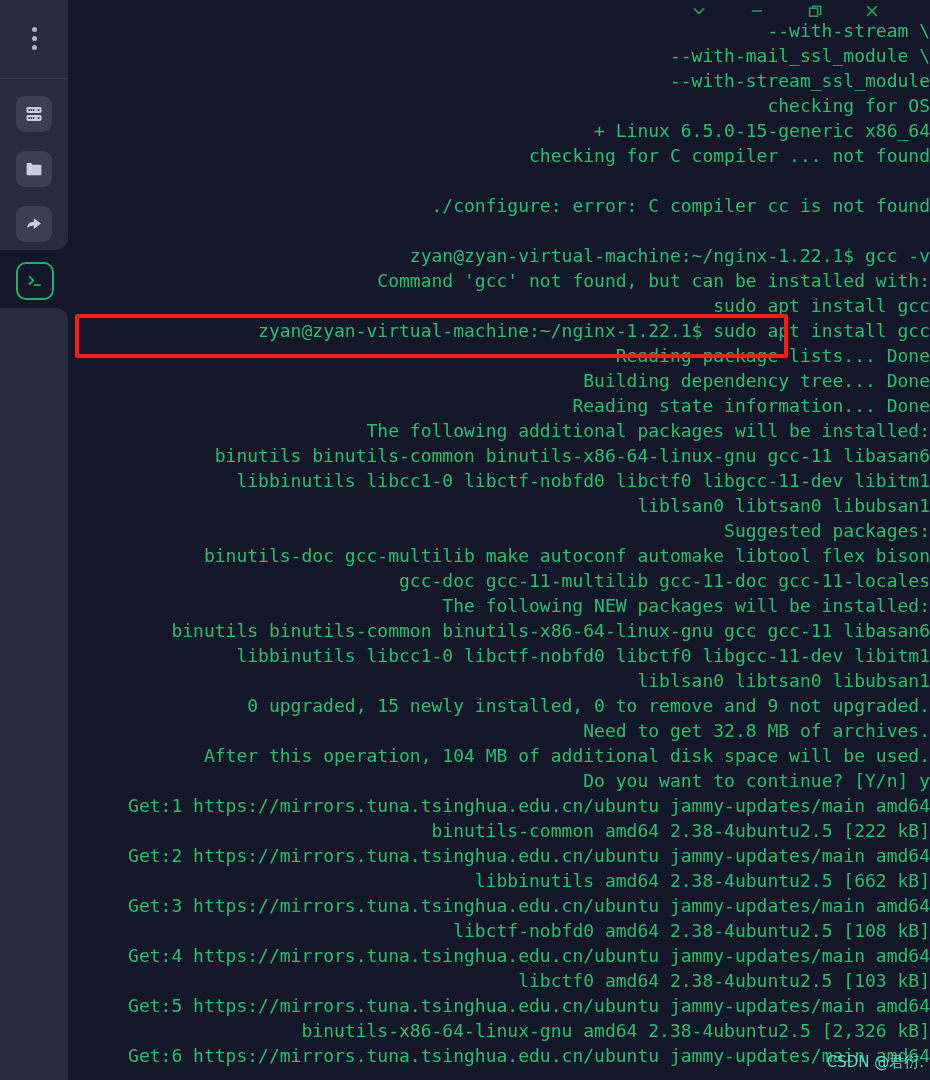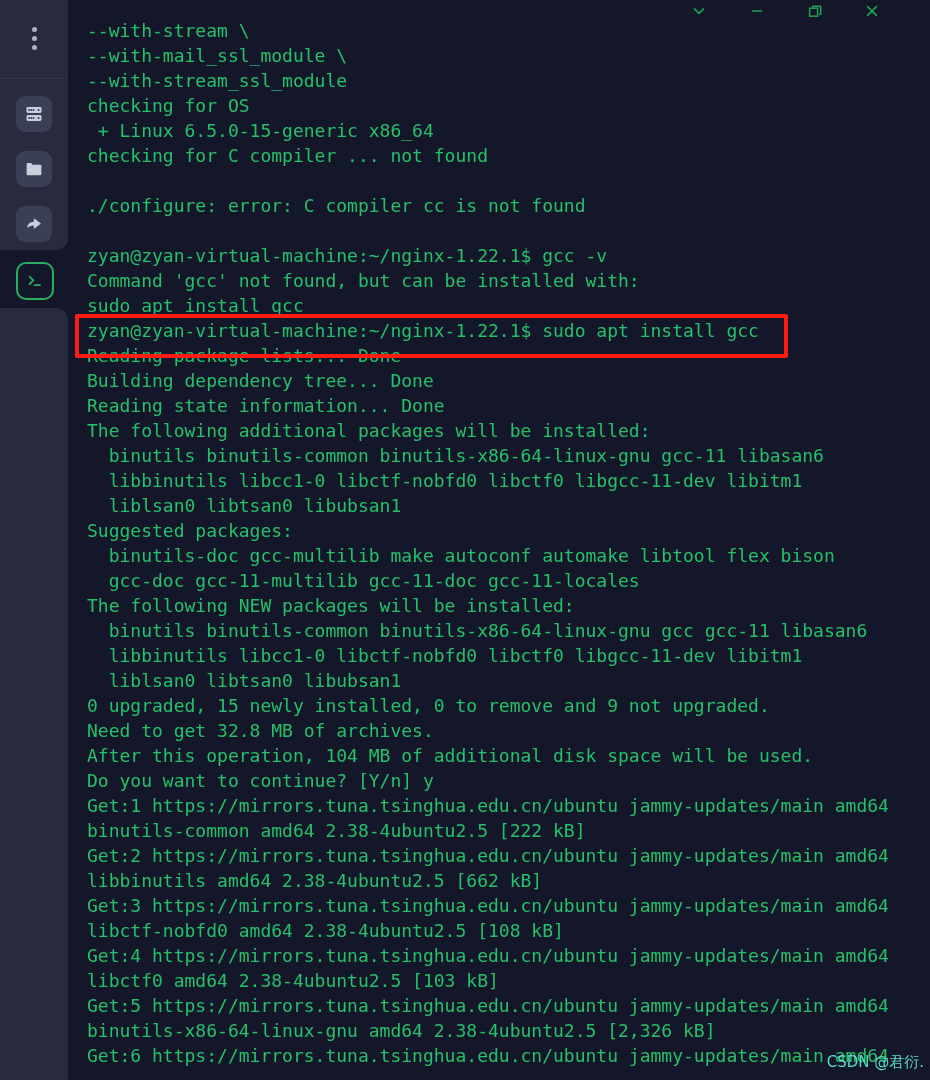--- a/index.html
+++ b/index.html
@@ -133,20 +133,21 @@
     position: absolute;
     left: 19px;
     top: 18px;
     right: 0;
     color: #26c06a;
     font-size: 18px;
     line-height: 25px;
     white-space: pre;
     letter-spacing: 0px;
     font-family: "DejaVu Sans Mono", "Liberation Mono", monospace;
+    text-align: right;
   }
   #termtext .line {
     height: 25px;
     white-space: pre;
   }
 
   
   #redbox {
     position: absolute;
     left: 7px;

